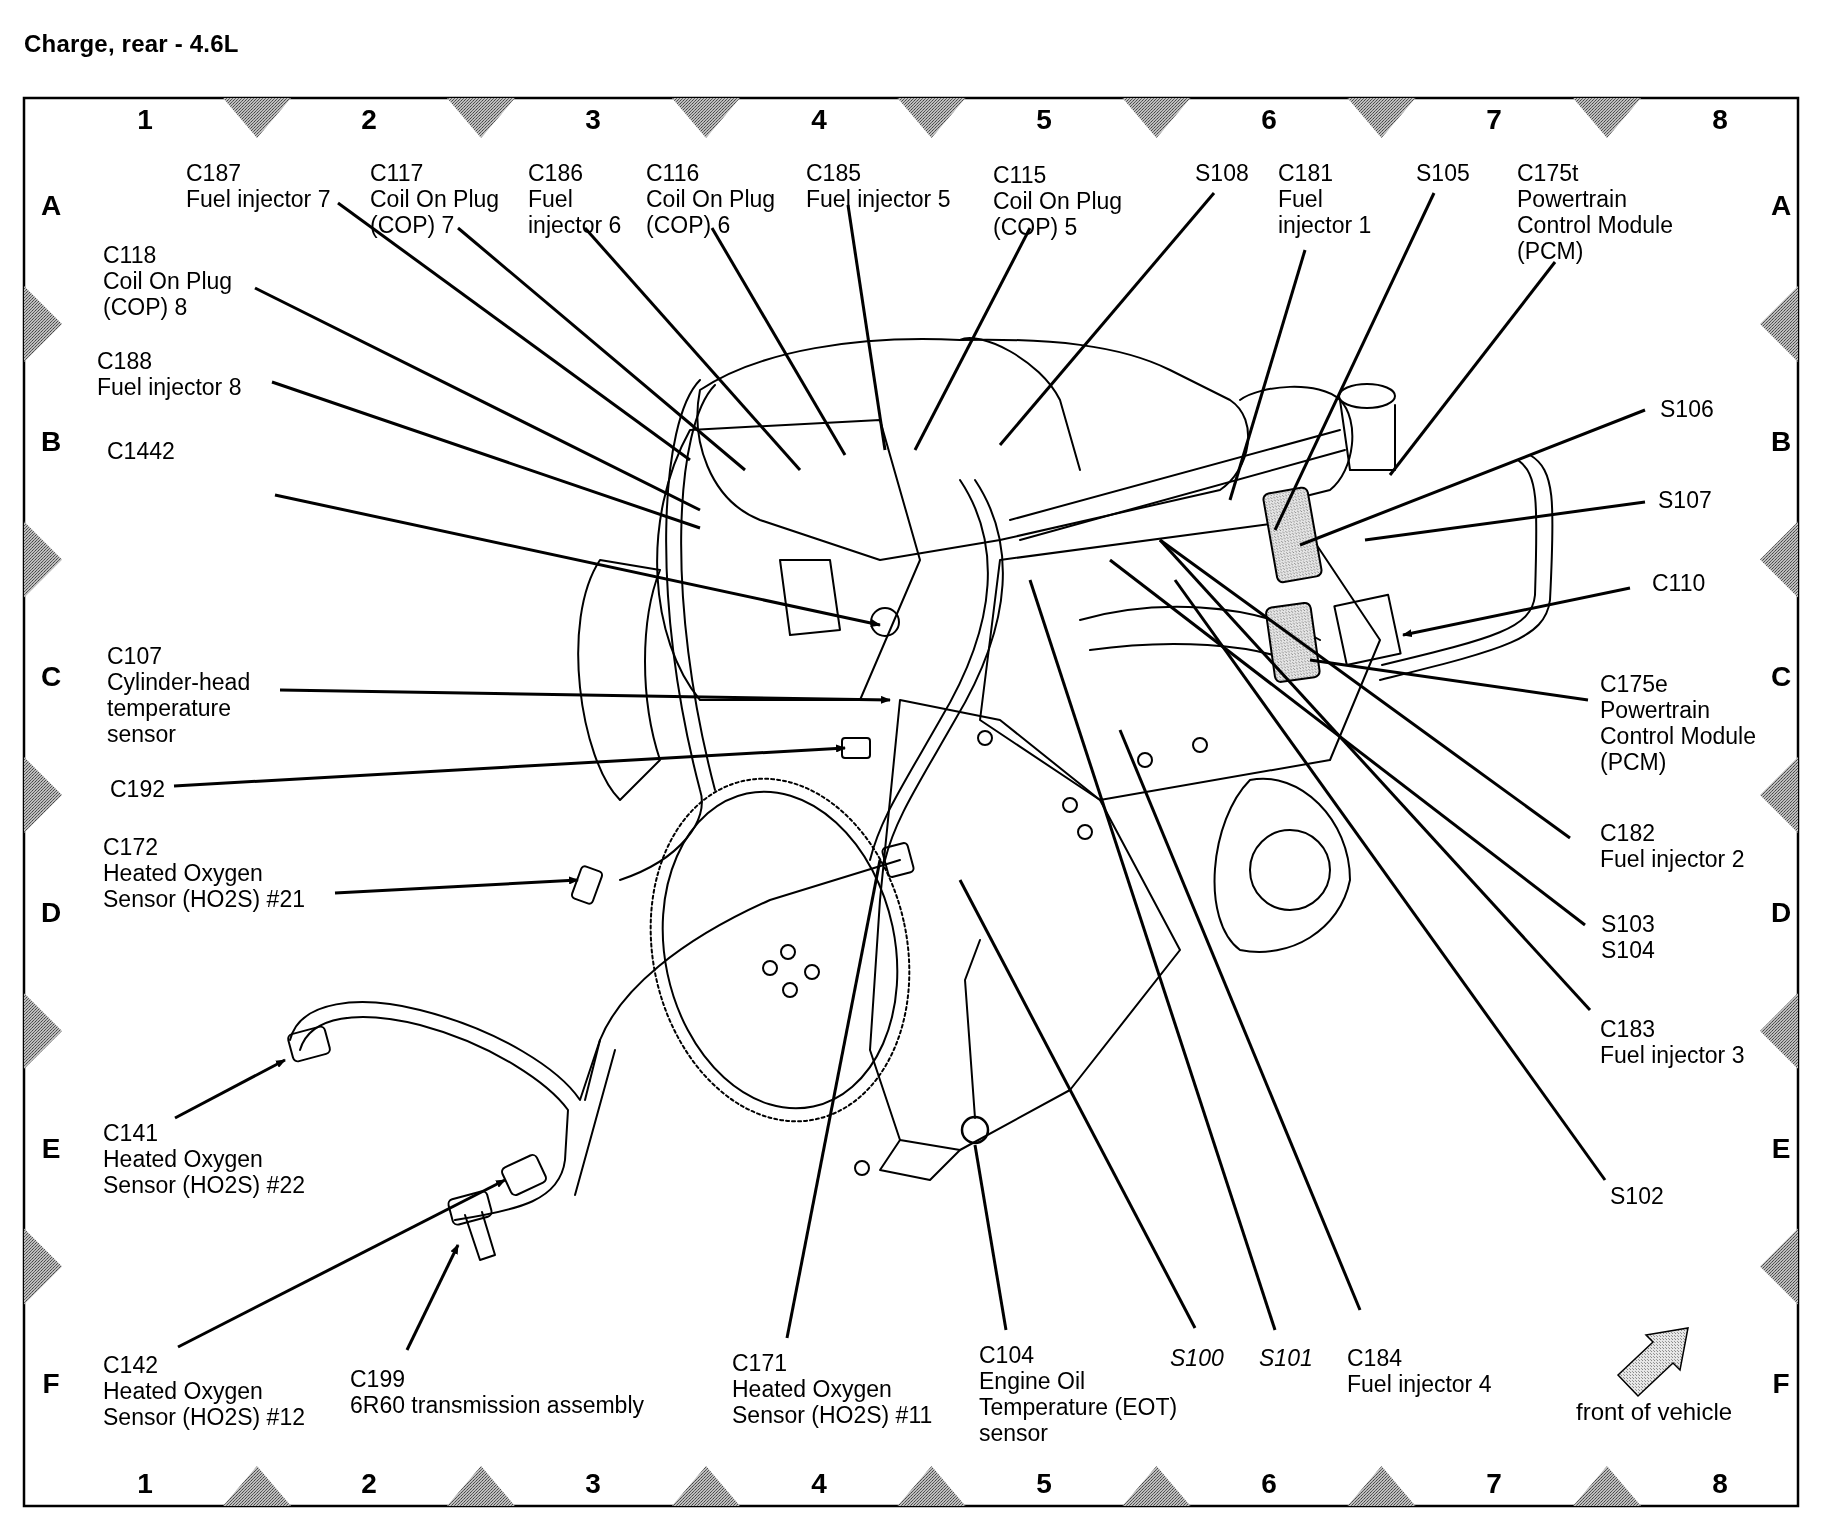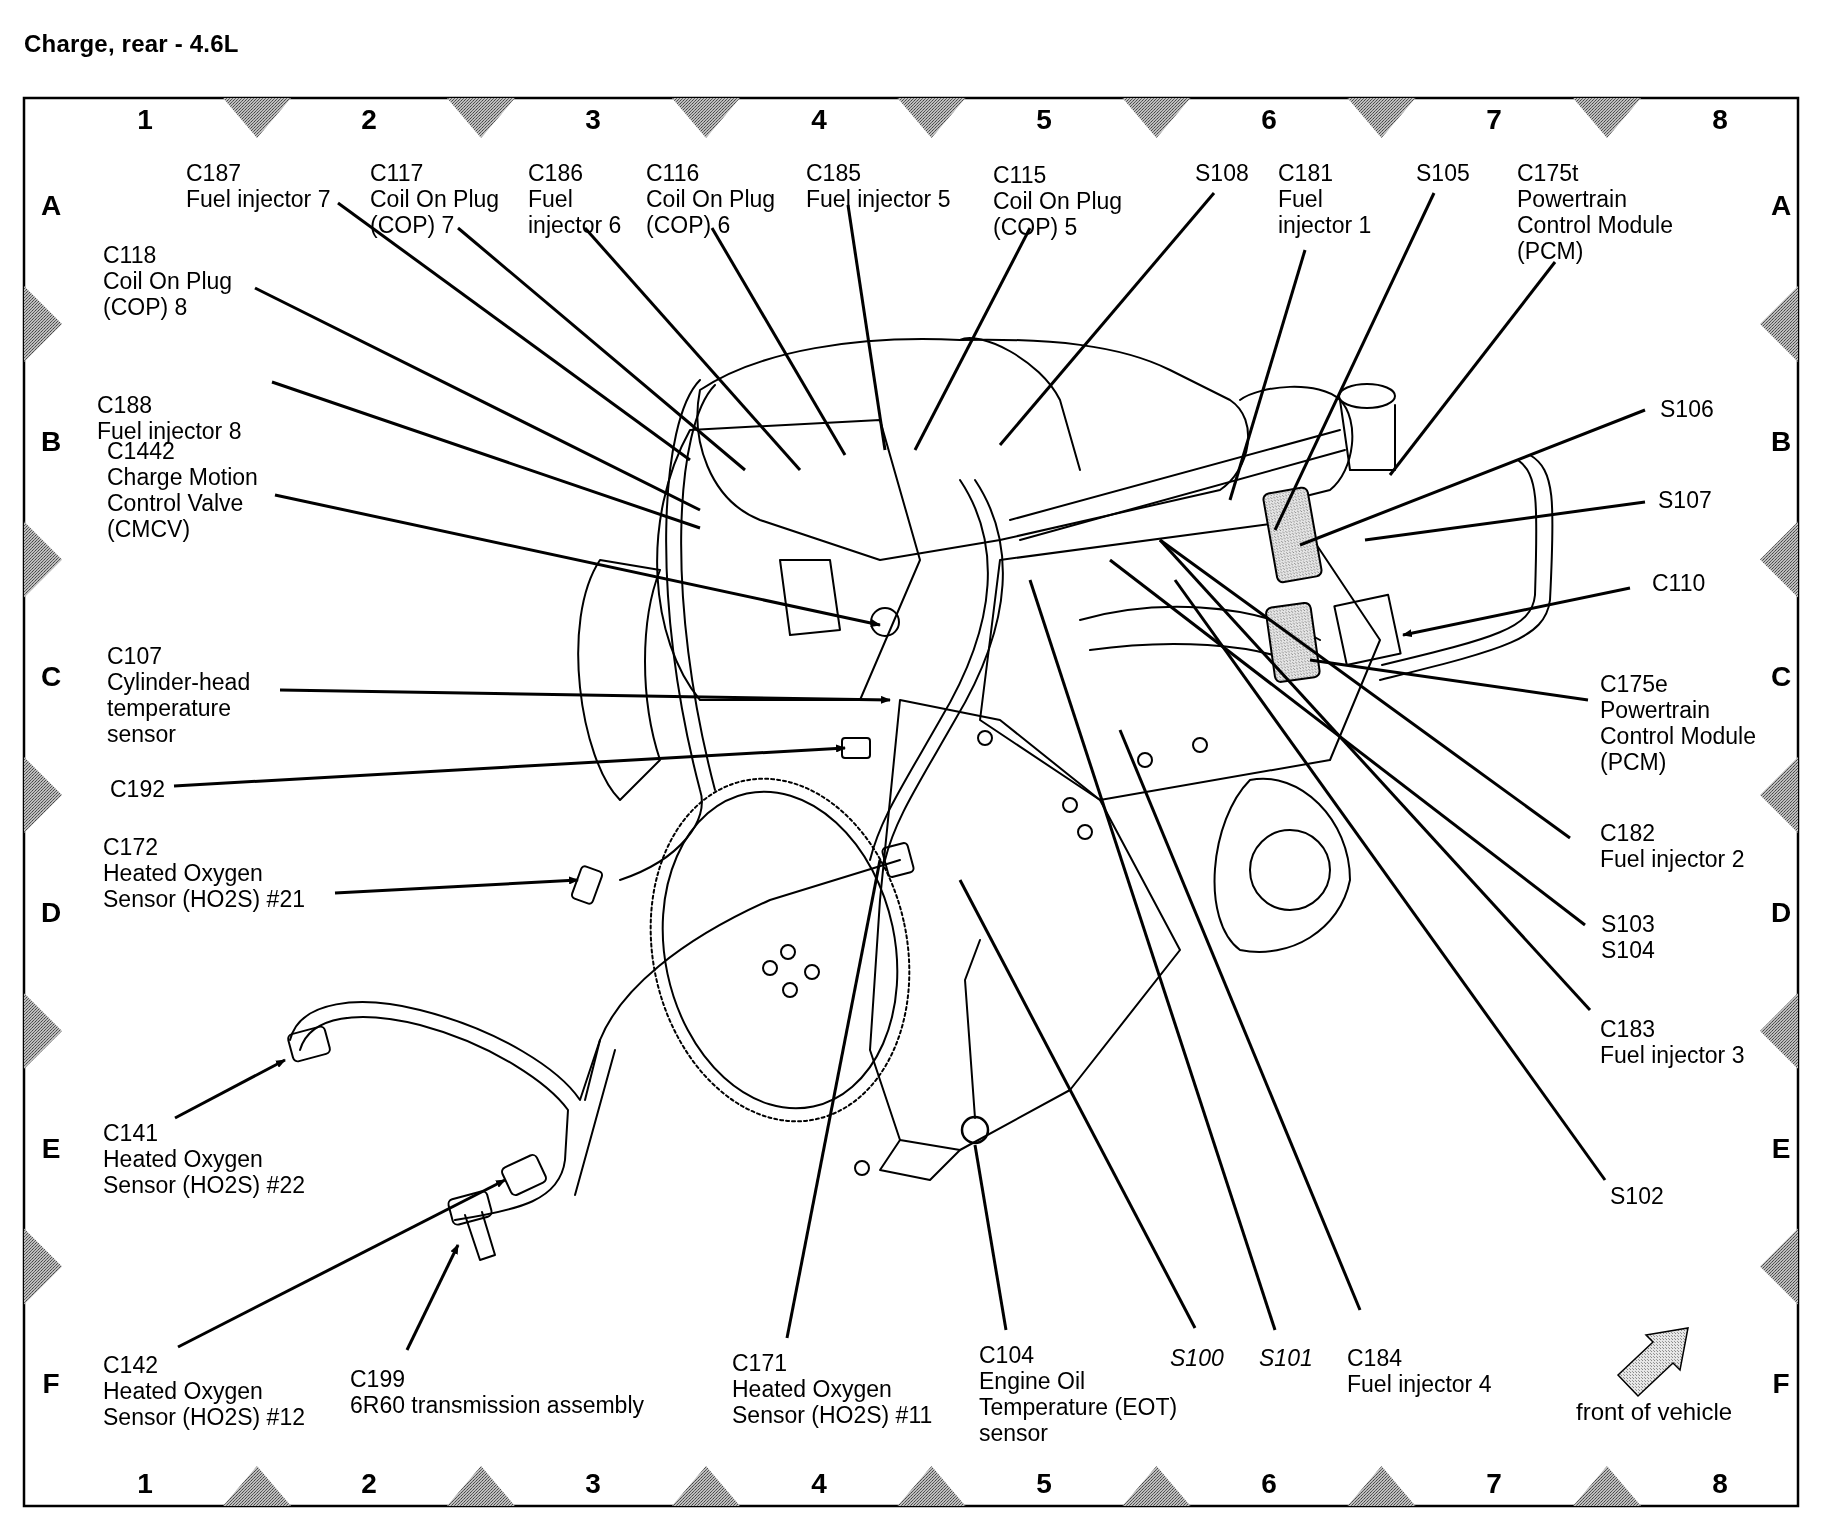--- a/index.html
+++ b/index.html
@@ -189,24 +189,22 @@
 (COP) 5</span></div>
     <div class="lbl" style="left: 1195px; top: 160px;"><span class="code">S108</span></div>
     <div class="lbl" style="left: 1278px; top: 160px;"><span class="code">C181</span><span class="desc">Fuel
 injector 1</span></div>
     <div class="lbl" style="left: 1416px; top: 160px;"><span class="code">S105</span></div>
     <div class="lbl" style="left: 1517px; top: 160px;"><span class="code">C175t</span><span class="desc">Powertrain
 Control Module
 (PCM)</span></div>
     <div class="lbl" style="left: 103px; top: 242px;"><span class="code">C118</span><span class="desc">Coil On Plug
 (COP) 8</span></div>
-    <div class="lbl" style="left: 97px; top: 348px; margin-top: 44px;"><span class="code">C188</span><span class="desc">Fuel injector 8</span></div>
-    <div class="lbl" style="left: 107px; top: 438px;"><span class="code">C1442</span><span class="desc">Charge Motion
-Control Valve
-(CMCV)</span></div>
+    <div class="lbl" style="left: 97px; top: 348px;"><span class="code">C188</span><span class="desc">Fuel injector 8</span></div>
+    <div class="lbl" style="left: 107px; top: 438px;"><span class="code">C1442</span></div>
     <div class="lbl" style="left: 107px; top: 643px;"><span class="code">C107</span><span class="desc">Cylinder-head
 temperature
 sensor</span></div>
     <div class="lbl" style="left: 110px; top: 776px;"><span class="code">C192</span></div>
     <div class="lbl" style="left: 103px; top: 834px;"><span class="code">C172</span><span class="desc">Heated Oxygen
 Sensor (HO2S) #21</span></div>
     <div class="lbl" style="left: 103px; top: 1120px;"><span class="code">C141</span><span class="desc">Heated Oxygen
 Sensor (HO2S) #22</span></div>
     <div class="lbl" style="left: 103px; top: 1352px;"><span class="code">C142</span><span class="desc">Heated Oxygen
 Sensor (HO2S) #12</span></div>

